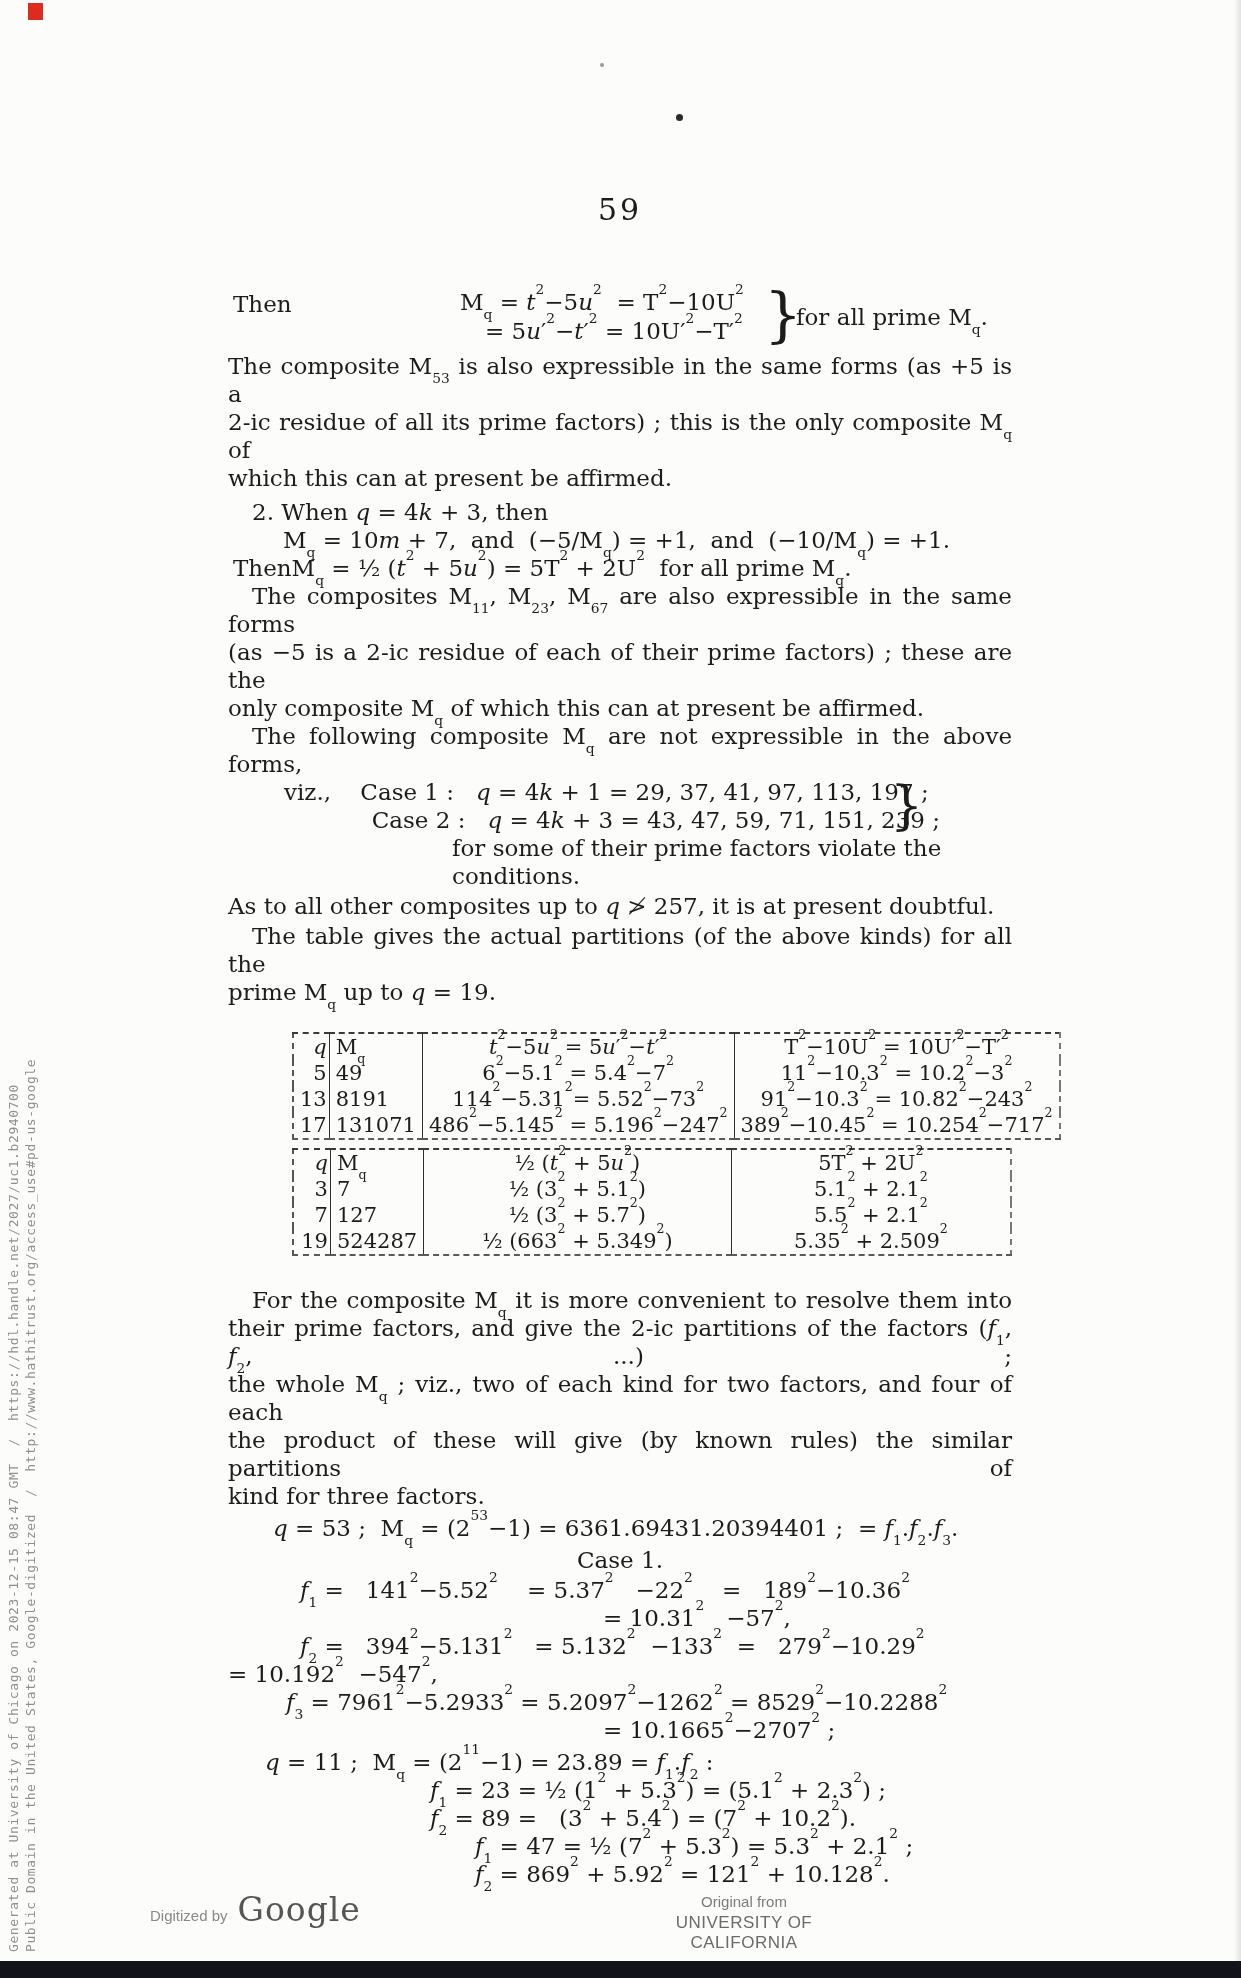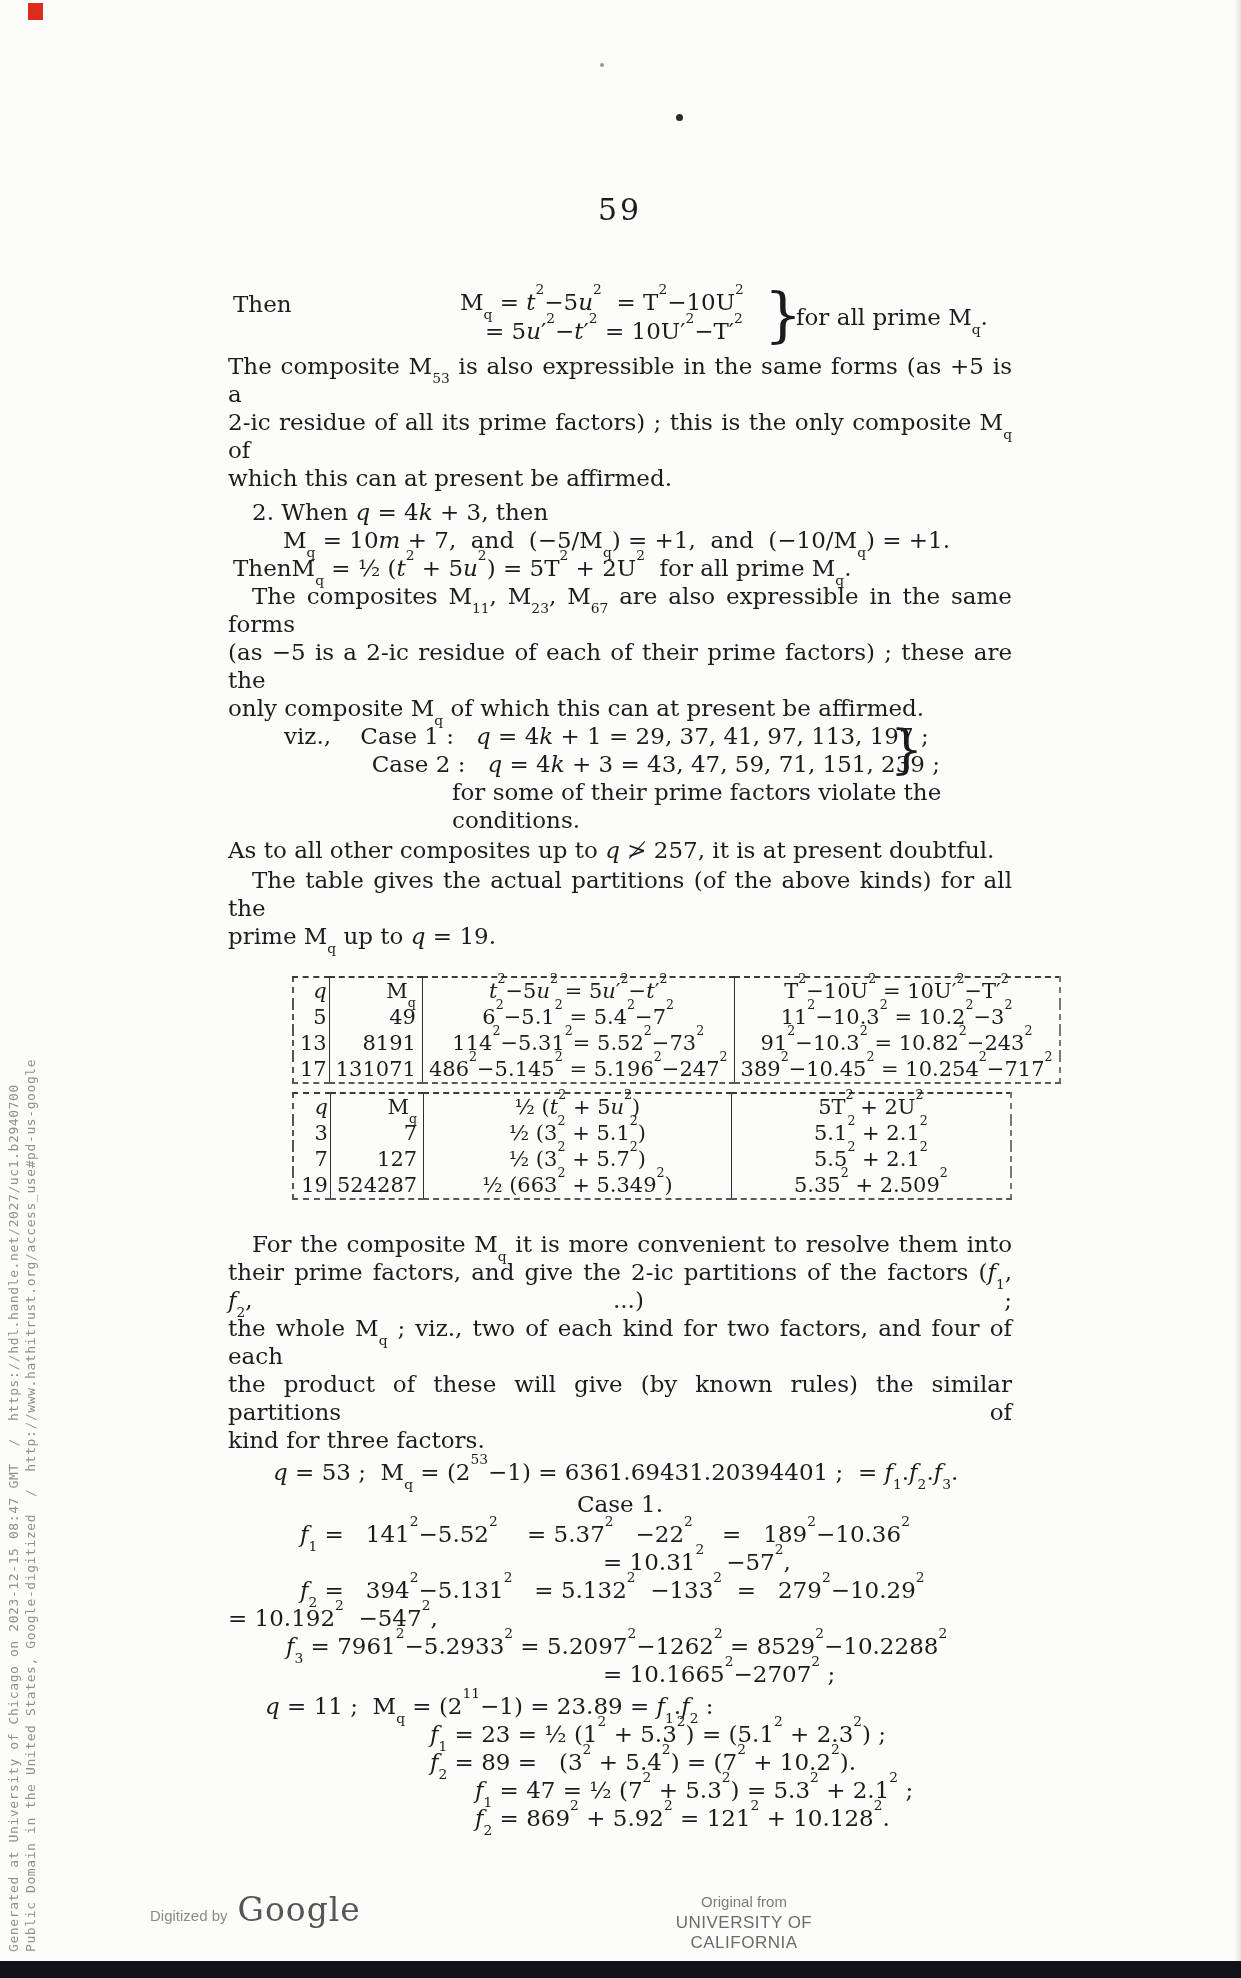--- a/index.html
+++ b/index.html
@@ -22,21 +22,21 @@
   .pagenum{position:absolute;left:0;top:-96px;width:784px;text-align:center;
            font-size:30px;letter-spacing:3px;}
   .brace{font-family:"DejaVu Serif",serif;color:#1c1c1c;}
   
   table.part{border-collapse:collapse;margin-left:64px;
     border-top:2px dashed #3a3a3a;border-bottom:2px dashed #5a5a5a;
     border-left:2px dashed #555;border-right:2px dashed #777;}
   table.part td{font-size:21px;padding:0 6px;height:26px;white-space:pre;}
   table.part td+td{border-left:1.6px solid #2e2e2e;}
   table.part .cq{width:28px;text-align:right;padding-right:2px;}
-  table.part .cm{width:80px;text-align:right;}
+  table.part .cm{width:80px;text-align:left;}
   table.part .c1{width:300px;text-align:center;}
   table.part .c2{width:272px;text-align:center;}
   
   .sideline{
     position:absolute;transform-origin:0 0;transform:rotate(-90deg);
     font-family:"DejaVu Sans Mono",monospace;font-size:13px;
     letter-spacing:0.6px;color:#8f8f8f;white-space:pre;
   }
   
   .digrow{position:absolute;left:150px;top:1890px;display:flex;align-items:baseline;gap:10px;}
@@ -85,20 +85,21 @@
     <span class="ln" style="margin-left:5px;">Then</span>
     <span class="ln eq" style="">M<sub>q</sub> = ½ (<i>t</i><sup>2</sup> + 5<i>u</i><sup>2</sup>) = 5T<sup>2</sup> + 2U<sup>2</sup>  for all prime M<sub>q</sub>.</span>
   </div>
 
   <div>
     <div class="ln jl in">The composites M<sub>11</sub>, M<sub>23</sub>, M<sub>67</sub> are also expressible in the same forms</div>
     <div class="ln jl">(as −5 is a 2-ic residue  of each of their prime factors) ; these are the</div>
     <div class="ln">only composite M<sub>q</sub> of which this can at present be affirmed.</div>
   </div>
 
+  <div class="ln jl in">The following composite M<sub>q</sub> are not expressible in the above forms,</div>
   <div style="position:relative;">
     <div class="ln eq" style="margin-left:56px;">viz.,    Case 1 :   <i>q</i> = 4<i>k</i> + 1 = 29, 37, 41, 97, 113, 197 ;</div>
     <div class="ln eq" style="margin-left:56px;">            Case 2 :   <i>q</i> = 4<i>k</i> + 3 = 43, 47, 59, 71, 151, 239 ;</div>
     <span class="brace" style="position:absolute;left:662px;top:-2px;font-size:52px;line-height:58px;">}</span>
   </div>
   <div class="ln" style="margin-left:224px;">for some of their prime factors violate the conditions.</div>
   <div class="ln" style="margin-top:2px;">As to all other composites up to <i>q</i> ≯ 257, it is at present doubtful.</div>
 
   <div style="margin-top:2px;">
     <div class="ln jl in">The table gives the actual partitions (of the  above kinds) for all the</div>

